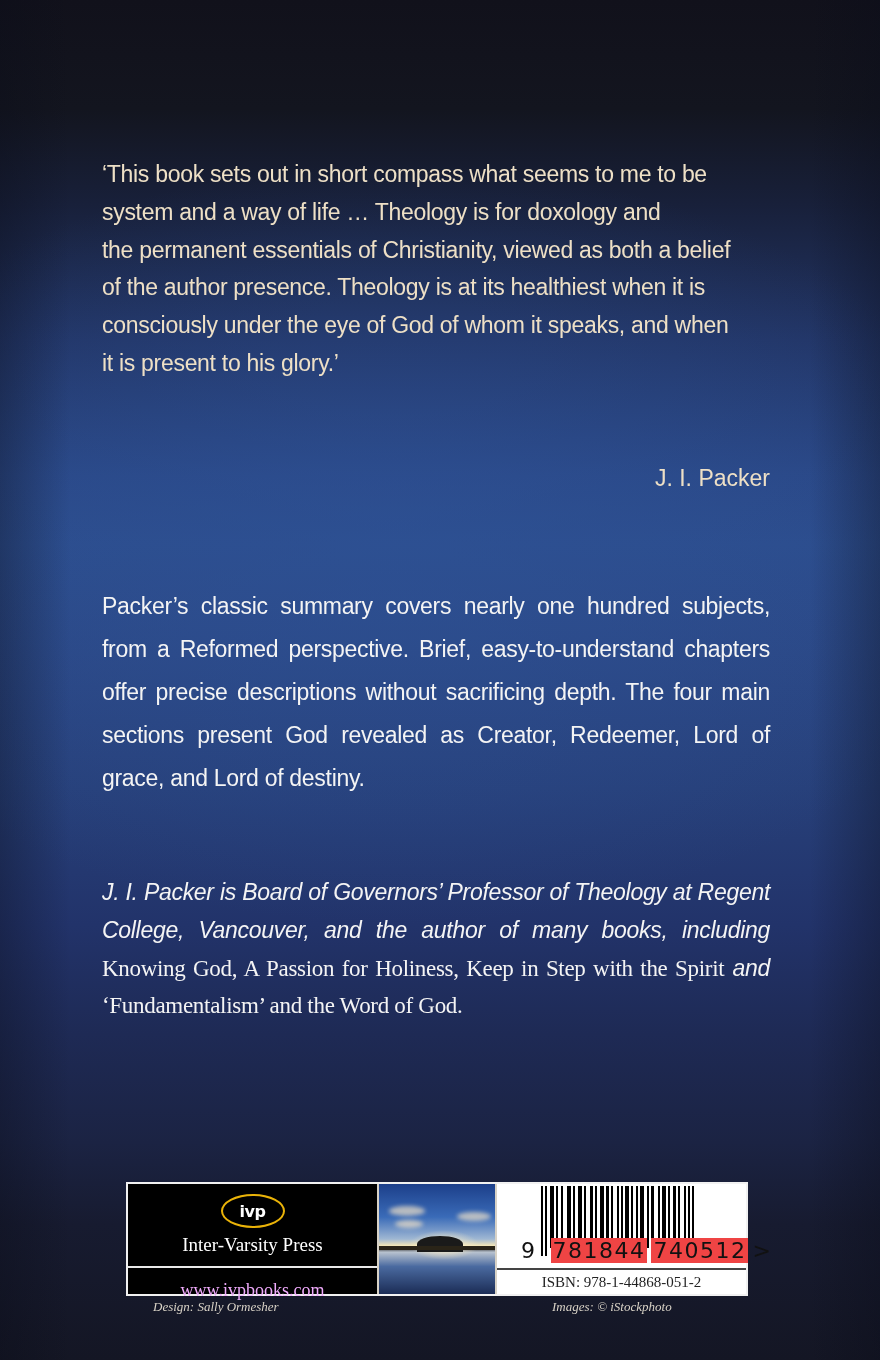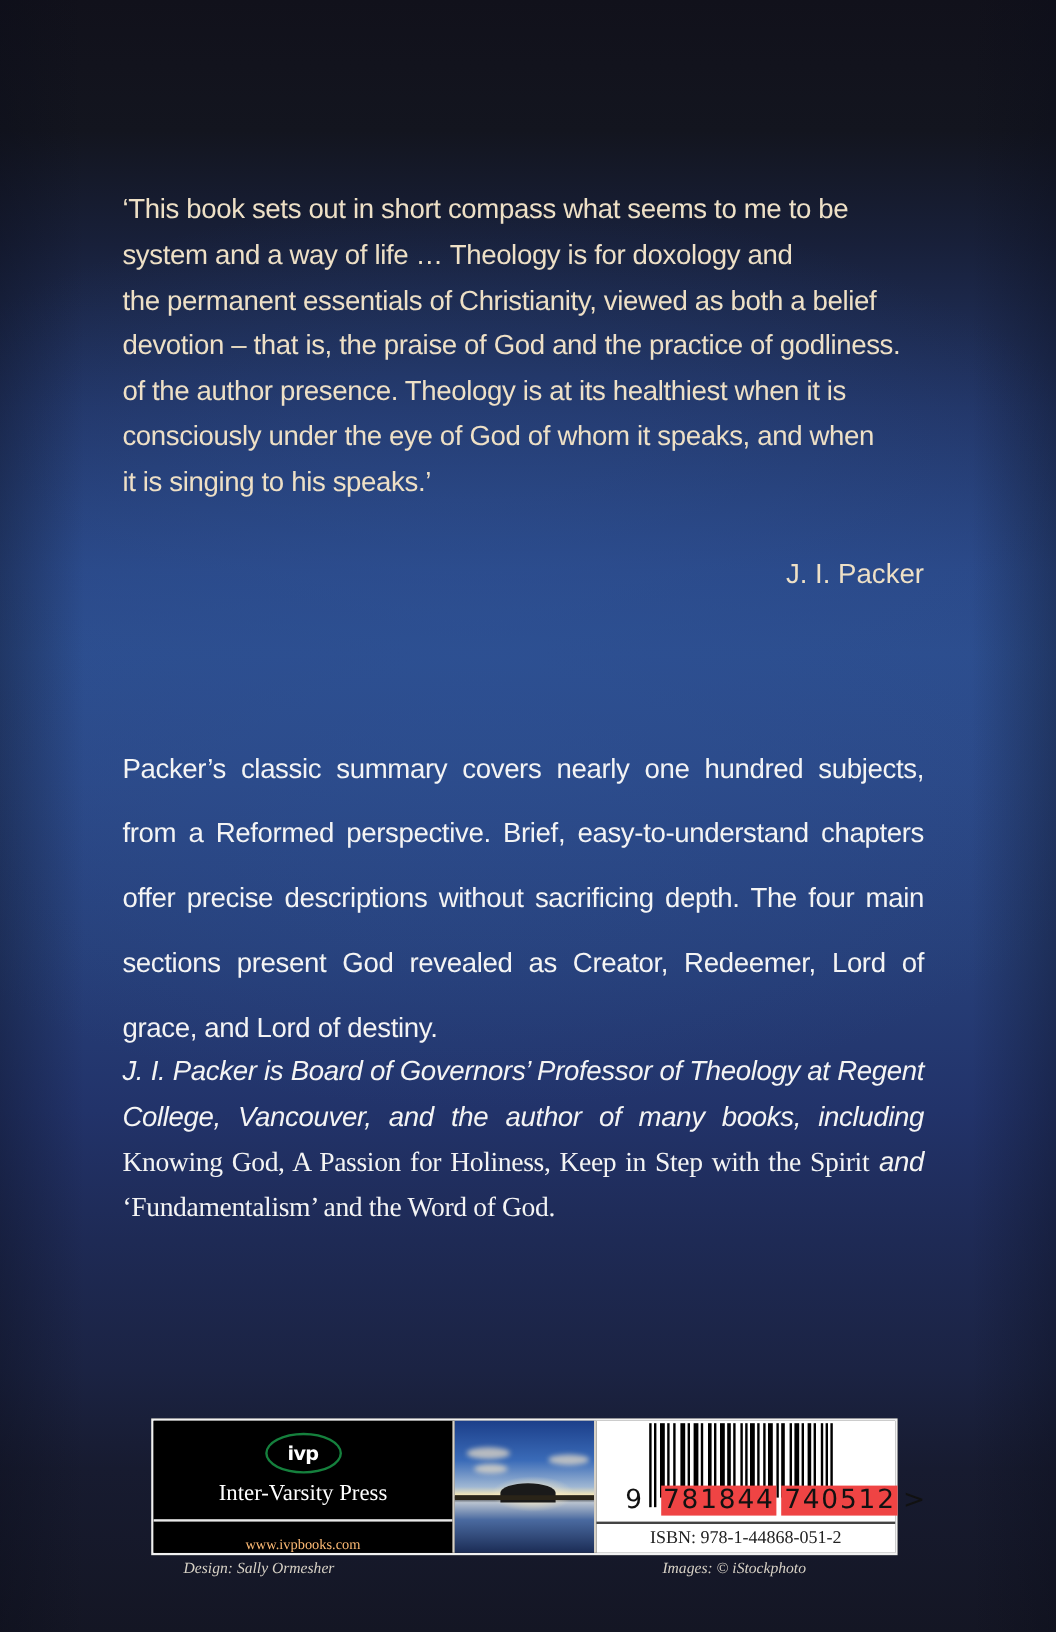--- a/index.html
+++ b/index.html
@@ -47,24 +47,24 @@
     .quote p { margin: 0; }
     .attribution {
       position: absolute;
       top: 460px;
       right: 110px;
       color: #eee0c6;
       font-size: 23px;
       line-height: 37px;
     }
     .summary {
-      top: 613px;
+      top: 585px;
       color: #f4f4f4;
       font-size: 23px;
-      line-height: 54px;
+      line-height: 43px;
       text-align: justify;
       text-align-last: left;
     }
     .bio {
       top: 874px;
       color: #f4f4f4;
       font-size: 23px;
       line-height: 37.8px;
       text-align: justify;
       text-align-last: left;
@@ -88,41 +88,41 @@
       border-right: 2px solid #d8d2c6;
     }
     .ivp-top {
       flex: 0 0 84px;
       display: flex; flex-direction: column; align-items: center; justify-content: flex-start;
       padding-top: 10px;
       border-bottom: 2px solid #e8e8e8;
     }
     .ivp-logo {
       width: 64px; height: 34px;
-      border: 2px solid #15803d;
+      border: 2px solid #eab308;
       border-radius: 50%;
       display: flex; align-items: center; justify-content: center;
       color: #fff;
       font-family: "DejaVu Sans", sans-serif;
       font-weight: bold;
       font-size: 16px;
       letter-spacing: -0.5px;
     }
     .ivp-name {
       margin-top: 6px;
       color: #fff;
       font-family: "Liberation Serif", "DejaVu Serif", serif;
       font-size: 19px;
     }
     .ivp-url {
       flex: 1;
       display: flex; align-items: center; justify-content: center;
-      color: #fdba74;
+      color: #f0abfc;
       font-family: "Liberation Serif", "DejaVu Serif", serif;
-      font-size: 12px;
+      font-size: 18px;
       margin-top: 12px;
     }
     .photo-panel {
       width: 118px; height: 100%;
       position: relative;
       overflow: hidden;
       border-right: 2px solid #d8d2c6;
       background: linear-gradient(180deg, #1c3f8a 0%, #3a6bb8 30%, #9fb7d3 50%, #f2e5b8 56%, #2a2a2a 58%, #b8c2cf 62%, #4a6aa0 75%, #1b2c55 100%);
     }
     .photo-sun {
@@ -197,24 +197,23 @@
   </style>
 </head>
 <body>
 
 <div class="vignette"></div>
 
 <div class="text-block quote">
   <p>‘This book sets out in short compass what seems to me to be</p>
   <p>system and a way of life … Theology is for doxology and</p>
   <p>the permanent essentials of Christianity, viewed as both a belief</p>
-  <p>devotion – that is, the praise of God and the practice of godliness.</p>
   <p>of the author presence. Theology is at its healthiest when it is</p>
   <p>consciously under the eye of God of whom it speaks, and when</p>
-  <p>it is singing to his speaks.’</p>
+  <p>it is present to his glory.’</p>
 </div>
 <div class="attribution">J. I. Packer</div>
 
 <div class="text-block summary">Packer’s classic summary covers nearly one hundred subjects, from a Reformed perspective. Brief, easy-to-understand chapters offer precise descriptions without sacrificing depth. The four main sections present God revealed as Creator, Redeemer, Lord of grace, and Lord of destiny.</div>
 
 <div class="text-block bio"><em>J. I. Packer is Board of Governors’ Professor of Theology at Regent College, Vancouver, and the author of many books, including</em> <span class="roman">Knowing God, A Passion for Holiness, Keep in Step with the Spirit</span> <em>and</em> <span class="roman">‘Fundamentalism’ and the Word of God.</span></div>
 
 <div class="pub-box">
   <div class="ivp-panel">
     <div class="ivp-top">

